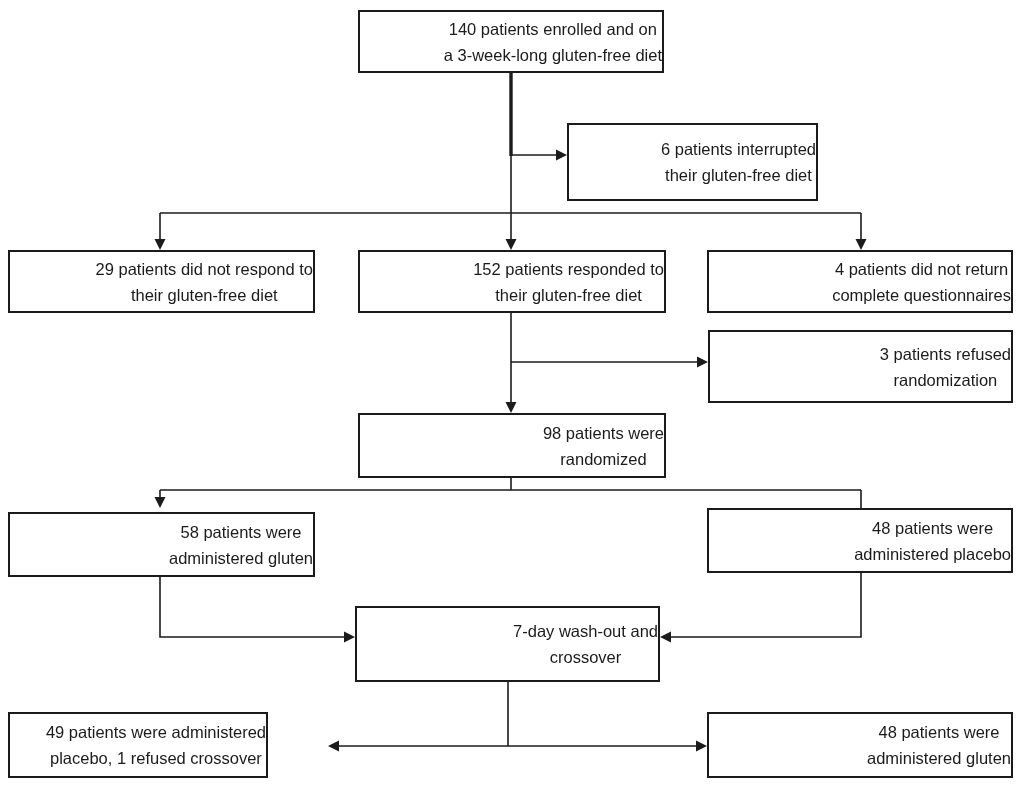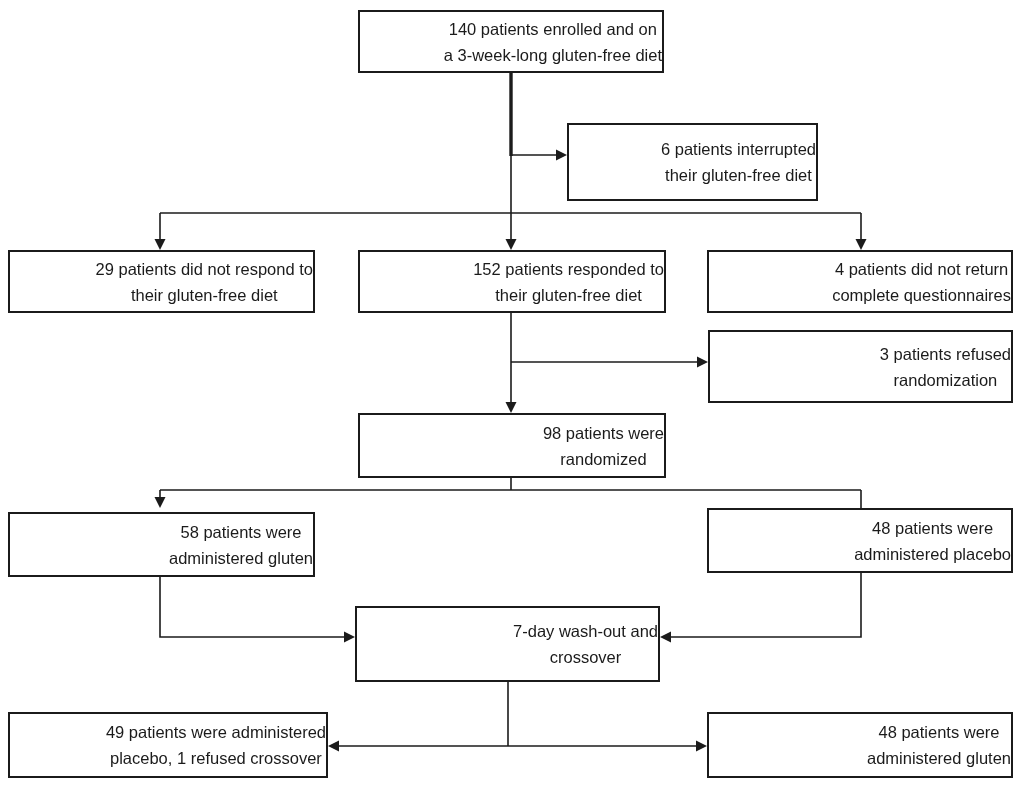--- a/index.html
+++ b/index.html
@@ -33,21 +33,21 @@
   #n-enrolled           { left: 358px; top: 10px;  width: 306px; height: 63px; }
   #n-interrupted        { left: 567px; top: 123px; width: 251px; height: 78px; }
   #n-no-response        { left: 8px;   top: 250px; width: 307px; height: 63px; padding-left: 36px; }
   #n-responded          { left: 358px; top: 250px; width: 308px; height: 63px; }
   #n-no-questionnaires  { left: 707px; top: 250px; width: 306px; height: 63px; }
   #n-refused            { left: 708px; top: 330px; width: 305px; height: 73px; }
   #n-randomized         { left: 358px; top: 413px; width: 308px; height: 65px; }
   #n-gluten-arm         { left: 8px;   top: 512px; width: 307px; height: 65px; }
   #n-placebo-arm        { left: 707px; top: 508px; width: 306px; height: 65px; }
   #n-washout            { left: 355px; top: 606px; width: 305px; height: 76px; }
-  #n-crossover-placebo  { left: 8px;   top: 712px; width: 320px; height: 66px; }
+  #n-crossover-placebo  { left: 8px;   top: 712px; width: 260px; height: 66px; }
   #n-crossover-gluten   { left: 707px; top: 712px; width: 306px; height: 66px; }
 </style>
 </head>
 <body>
 
 <div id="canvas">
 
   <svg id="connectors" viewBox="0 0 1024 787" xmlns="http://www.w3.org/2000/svg">
     <g stroke="#1b1b1b" fill="none" stroke-width="1.6">
 

